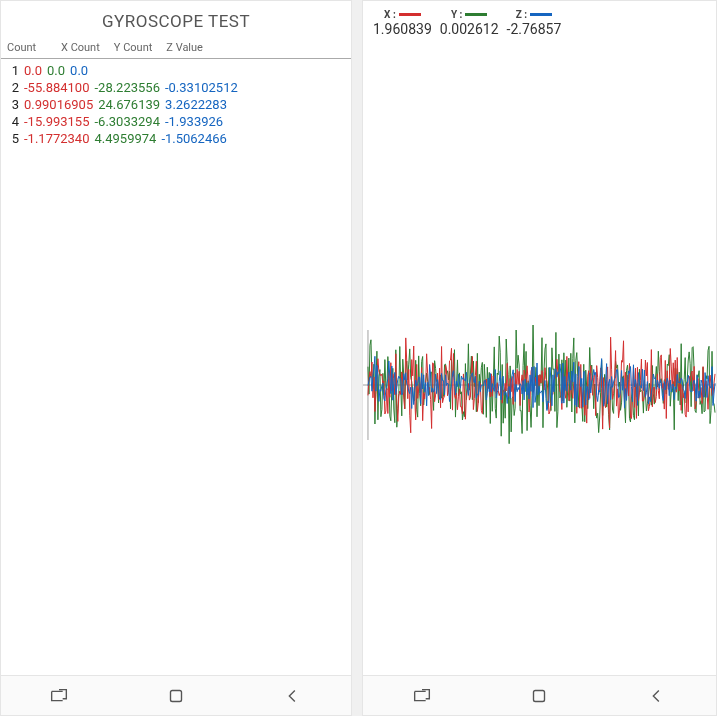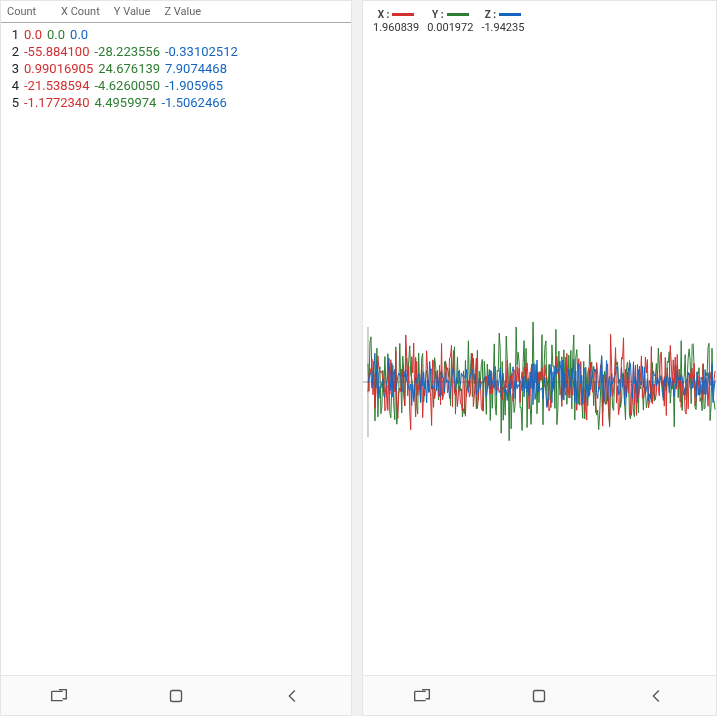--- a/index.html
+++ b/index.html
@@ -70,21 +70,21 @@
       display: flex;
       flex-direction: column;
       align-items: center;
       gap: 1px;
     }
     .legend .lg-top { display: flex; align-items: center; gap: 3px; }
     .legend .letter { font-weight: bold; font-size: 10px; }
     .legend .swatch {
       width: 22px; height: 3px; display: inline-block;
     }
-    .legend .val { font-size: 11px; color: #333; }
+    .legend .val { font-size: 14px; color: #333; }
     .sw-x { background: #d32f2f; }
     .sw-y { background: #2e7d32; }
     .sw-z { background: #1565c0; }
 
     .chart-area {
       flex: 1;
       position: relative;
     }
     .chart-svg {
       position: absolute;
@@ -110,50 +110,51 @@
       width: 22px; height: 22px;
       stroke: #555; fill: none; stroke-width: 1.5;
     }
     .screen-body { flex: 1; overflow: hidden; position: relative; }
   </style>
 </head>
 <body>
 
 <div class="screen left-screen">
   <div class="screen-body">
+    <div class="title">GYROSCOPE TEST</div>
     <div class="header-row">
       <span>Count</span>
       <span>X Count</span>
-      <span>Y Value</span>
+      <span>Y Count</span>
       <span>Z Value</span>
     </div>
     <div class="table-body" id="table-body">
         <div class="data-row">
           <span class="cnt">1</span>
           <span class="xv">0.0</span>
           <span class="yv">0.0</span>
           <span class="zv">0.0</span>
         </div>
         <div class="data-row">
           <span class="cnt">2</span>
           <span class="xv">-55.884100</span>
           <span class="yv">-28.223556</span>
           <span class="zv">-0.33102512</span>
         </div>
         <div class="data-row">
           <span class="cnt">3</span>
           <span class="xv">0.99016905</span>
           <span class="yv">24.676139</span>
-          <span class="zv">7.9074468</span>
+          <span class="zv">3.2622283</span>
         </div>
         <div class="data-row">
           <span class="cnt">4</span>
-          <span class="xv">-21.538594</span>
-          <span class="yv">-4.6260050</span>
-          <span class="zv">-1.905965</span>
+          <span class="xv">-15.993155</span>
+          <span class="yv">-6.3033294</span>
+          <span class="zv">-1.933926</span>
         </div>
         <div class="data-row">
           <span class="cnt">5</span>
           <span class="xv">-1.1772340</span>
           <span class="yv">4.4959974</span>
           <span class="zv">-1.5062466</span>
         </div>
       </div>
   </div>
   <div class="navbar">
@@ -177,28 +178,28 @@
           <span class="letter">X :</span>
           <span class="swatch sw-x"></span>
         </div>
         <span class="val">1.960839</span>
       </div>
       <div class="lg">
         <div class="lg-top">
           <span class="letter">Y :</span>
           <span class="swatch sw-y"></span>
         </div>
-        <span class="val">0.001972</span>
+        <span class="val">0.002612</span>
       </div>
       <div class="lg">
         <div class="lg-top">
           <span class="letter">Z :</span>
           <span class="swatch sw-z"></span>
         </div>
-        <span class="val">-1.94235</span>
+        <span class="val">-2.76857</span>
       </div>
     </div>
 
     <div class="chart-area">
       <svg class="chart-svg" id="chart-svg" viewBox="0 0 355 120" preserveAspectRatio="none">
         <line x1="0" y1="60" x2="355" y2="60" stroke="#888" stroke-width="0.8"></line>
         <line x1="5" y1="5" x2="5" y2="115" stroke="#888" stroke-width="0.8"></line>
         <polyline id="line-y" fill="none" stroke="#2e7d32" stroke-width="1" points="5,41.7 6,69.1 7,20.2 8,14.8 9,52.7 10,63.6 11,39.2 12,99.0 13,56.2 14,26.2 15,94.8 16,51.9 17,44.6 18,91.7 19,84.4 20,48.4 21,69.8 22,34.6 23,62.2 24,64.7 25,31.6 26,50.7 27,91.2 28,95.8 29,63.3 30,43.3 31,84.0 32,97.7 33,24.8 34,102.2 35,83.5 36,68.7 37,21.5 38,62.0 39,90.9 40,34.2 41,50.4 42,83.8 43,45.0 44,36.1 45,55.0 46,39.1 47,23.9 48,52.7 49,56.5 50,65.0 51,76.2 52,75.2 53,35.3 54,84.8 55,92.1 56,30.9 57,68.7 58,80.8 59,36.4 60,31.5 61,80.0 62,68.4 63,57.3 64,48.0 65,56.1 66,61.1 67,69.6 68,47.1 69,47.1 70,67.0 71,85.4 72,35.7 73,43.5 74,56.6 75,56.7 76,78.0 77,51.8 78,49.9 79,73.0 80,72.9 81,71.6 82,39.7 83,39.1 84,48.5 85,45.8 86,55.0 87,46.2 88,83.8 89,34.2 90,51.7 91,51.0 92,24.7 93,92.1 94,60.3 95,34.9 96,71.2 97,47.9 98,69.1 99,66.8 100,95.0 101,86.7 102,91.7 103,38.6 104,74.6 105,62.7 106,18.8 107,65.2 108,49.2 109,31.1 110,74.7 111,36.1 112,61.7 113,51.4 114,86.8 115,28.3 116,77.6 117,49.3 118,61.4 119,42.7 120,37.4 121,89.3 122,39.3 123,57.5 124,92.4 125,42.2 126,63.5 127,47.4 128,98.5 129,53.1 130,86.3 131,59.0 132,21.9 133,83.3 134,93.1 135,48.0 136,49.6 137,11.1 138,27.2 139,111.2 140,39.5 141,98.2 142,65.8 143,93.2 144,14.0 145,36.3 146,49.6 147,118.7 148,40.9 149,106.9 150,73.3 151,71.6 152,90.5 153,83.2 154,5.0 155,43.4 156,30.2 157,40.0 158,85.8 159,85.5 160,108.5 161,40.7 162,18.6 163,66.7 164,26.4 165,105.6 166,55.7 167,60.3 168,80.7 169,102.4 170,70.8 171,-5.5 172,53.2 173,60.7 174,42.3 175,91.8 176,50.8 177,80.7 178,49.7 179,58.6 180,12.7 181,102.7 182,46.6 183,24.1 184,18.9 185,84.2 186,81.1 187,42.6 188,62.0 189,85.6 190,22.8 191,44.5 192,43.9 193,86.4 194,7.4 195,102.6 196,86.8 197,29.1 198,72.9 199,70.1 200,34.8 201,76.0 202,27.8 203,66.2 204,35.1 205,82.3 206,61.9 207,33.1 208,76.1 209,28.3 210,87.0 211,33.3 212,12.9 213,97.9 214,35.4 215,27.6 216,51.5 217,82.2 218,69.6 219,57.8 220,78.6 221,96.4 222,39.3 223,96.8 224,45.1 225,62.4 226,83.7 227,63.9 228,22.5 229,50.4 230,40.0 231,54.3 232,83.7 233,59.0 234,81.2 235,93.1 236,88.2 237,107.6 238,92.0 239,67.2 240,35.1 241,90.5 242,66.8 243,49.4 244,60.5 245,81.9 246,70.4 247,89.4 248,104.9 249,61.8 250,60.9 251,85.2 252,88.4 253,60.3 254,36.1 255,43.2 256,39.9 257,61.5 258,57.0 259,85.3 260,77.9 261,51.8 262,50.9 263,78.6 264,97.9 265,45.4 266,40.1 267,54.7 268,93.4 269,97.0 270,71.9 271,64.3 272,90.4 273,94.7 274,58.3 275,72.1 276,58.4 277,90.9 278,44.2 279,66.8 280,65.7 281,66.5 282,88.1 283,55.3 284,69.0 285,85.9 286,78.4 287,72.1 288,58.3 289,66.2 290,80.2 291,40.5 292,68.9 293,79.1 294,55.6 295,41.5 296,62.0 297,26.2 298,46.4 299,57.8 300,53.7 301,63.2 302,78.4 303,54.9 304,54.5 305,69.1 306,39.1 307,40.5 308,29.7 309,81.2 310,66.6 311,67.1 312,56.5 313,104.8 314,43.3 315,66.3 316,43.5 317,75.6 318,47.1 319,79.9 320,18.7 321,88.4 322,63.2 323,54.6 324,32.6 325,77.9 326,57.3 327,36.0 328,26.9 329,38.7 330,81.7 331,22.7 332,21.7 333,44.9 334,86.0 335,87.6 336,49.7 337,52.5 338,45.7 339,79.4 340,75.7 341,88.7 342,42.3 343,86.9 344,86.0 345,50.6 346,53.9 347,25.4 348,21.3 349,98.6 350,85.6 351,26.3 352,77.9 353,78.5 354,87.6"></polyline>
         <polyline id="line-x" fill="none" stroke="#d32f2f" stroke-width="1" points="5,70.4 6,53.6 7,46.6 8,52.5 9,37.0 10,72.8 11,51.9 12,86.5 13,69.5 14,49.3 15,33.7 16,46.8 17,48.8 18,50.8 19,49.1 20,59.3 21,55.9 22,89.0 23,86.0 24,63.5 25,88.5 26,47.1 27,72.3 28,37.7 29,66.0 30,48.7 31,53.6 32,69.7 33,28.8 34,79.0 35,96.4 36,71.1 37,66.0 38,69.5 39,46.9 40,56.5 41,74.2 42,83.8 43,12.9 44,37.1 45,73.7 46,44.4 47,90.2 48,107.8 49,34.6 50,50.9 51,21.0 52,73.2 53,94.9 54,39.4 55,73.4 56,64.0 57,57.7 58,67.4 59,42.5 60,95.7 61,67.8 62,73.9 63,60.4 64,28.8 65,48.2 66,64.7 67,62.4 68,74.5 69,103.5 70,37.8 71,38.8 72,76.7 73,70.1 74,61.6 75,48.1 76,74.7 77,43.1 78,82.8 79,21.5 80,77.7 81,73.0 82,71.6 83,40.0 84,45.0 85,70.8 86,67.3 87,35.9 88,35.0 89,23.3 90,85.1 91,28.5 92,70.2 93,73.7 94,68.0 95,84.7 96,71.7 97,63.7 98,81.8 99,81.7 100,88.9 101,48.9 102,67.2 103,94.2 104,69.6 105,64.4 106,58.5 107,75.1 108,72.2 109,45.0 110,31.4 111,84.6 112,73.5 113,50.7 114,36.2 115,86.5 116,77.0 117,57.2 118,58.1 119,85.5 120,88.6 121,62.8 122,55.6 123,57.5 124,54.0 125,65.1 126,61.3 127,62.8 128,72.0 129,48.8 130,71.3 131,50.9 132,58.1 133,59.8 134,68.5 135,57.7 136,65.5 137,70.6 138,67.6 139,61.2 140,78.2 141,64.8 142,67.3 143,58.2 144,66.0 145,38.4 146,71.4 147,68.6 148,53.5 149,66.7 150,51.4 151,79.4 152,48.2 153,48.7 154,64.8 155,44.3 156,59.5 157,46.3 158,80.6 159,58.0 160,49.8 161,64.0 162,45.2 163,49.6 164,57.6 165,40.8 166,55.7 167,87.0 168,75.1 169,46.3 170,42.3 171,67.3 172,64.6 173,52.0 174,59.0 175,63.9 176,50.0 177,60.6 178,49.7 179,58.0 180,45.7 181,56.4 182,65.0 183,42.7 184,53.8 185,56.0 186,65.9 187,89.0 188,86.2 189,76.4 190,68.5 191,69.4 192,54.6 193,53.7 194,52.1 195,34.3 196,48.8 197,53.3 198,66.4 199,67.6 200,84.5 201,48.0 202,52.9 203,68.9 204,73.3 205,31.4 206,56.3 207,75.7 208,72.2 209,55.6 210,66.4 211,73.4 212,57.0 213,57.2 214,59.4 215,88.3 216,60.2 217,36.7 218,83.2 219,39.4 220,83.3 221,70.0 222,65.5 223,90.3 224,74.8 225,98.1 226,51.2 227,45.7 228,73.4 229,40.7 230,60.8 231,70.3 232,52.7 233,47.6 234,90.6 235,40.6 236,52.7 237,69.5 238,56.8 239,42.9 240,63.5 241,104.1 242,52.6 243,79.3 244,82.7 245,54.2 246,41.9 247,83.3 248,102.9 249,12.2 250,44.2 251,74.3 252,68.8 253,53.7 254,25.6 255,81.1 256,63.9 257,92.8 258,85.2 259,65.7 260,35.5 261,37.2 262,15.8 263,76.1 264,47.2 265,72.3 266,50.3 267,70.8 268,38.5 269,92.2 270,93.5 271,73.6 272,42.0 273,82.4 274,43.2 275,93.4 276,42.3 277,75.5 278,67.9 279,55.5 280,34.0 281,76.0 282,76.0 283,71.0 284,35.0 285,51.0 286,37.5 287,85.8 288,81.5 289,72.0 290,24.6 291,81.9 292,62.5 293,62.1 294,77.6 295,71.5 296,48.9 297,65.6 298,73.8 299,32.6 300,29.9 301,63.4 302,58.4 303,84.1 304,35.4 305,93.5 306,45.7 307,64.2 308,64.3 309,23.5 310,41.1 311,63.3 312,37.8 313,61.3 314,35.1 315,67.2 316,32.5 317,61.0 318,65.9 319,53.1 320,85.4 321,59.8 322,72.9 323,67.9 324,89.4 325,92.1 326,56.8 327,86.9 328,51.2 329,56.4 330,49.2 331,46.0 332,65.9 333,41.4 334,83.9 335,78.5 336,59.2 337,53.4 338,73.2 339,69.8 340,62.5 341,78.5 342,41.6 343,72.0 344,62.2 345,55.9 346,67.7 347,84.3 348,62.3 349,50.1 350,59.9 351,70.5 352,69.2 353,58.3 354,48.9"></polyline>
         <polyline id="line-z" fill="none" stroke="#1565c0" stroke-width="1" points="5,60.6 6,55.8 7,52.0 8,51.5 9,66.2 10,49.7 11,43.1 12,31.3 13,66.1 14,40.2 15,49.7 16,76.4 17,64.7 18,66.2 19,60.5 20,58.0 21,73.7 22,75.9 23,64.4 24,59.4 25,53.5 26,36.0 27,51.7 28,68.6 29,41.0 30,75.2 31,58.8 32,47.4 33,69.6 34,62.2 35,54.3 36,51.2 37,53.4 38,53.6 39,70.0 40,68.0 41,48.7 42,55.1 43,47.7 44,59.4 45,60.6 46,66.3 47,68.7 48,62.2 49,83.5 50,62.3 51,79.6 52,65.6 53,55.2 54,61.2 55,58.3 56,52.0 57,52.4 58,79.2 59,48.2 60,64.0 61,49.8 62,66.8 63,57.6 64,80.9 65,57.4 66,70.6 67,39.5 68,50.3 69,67.2 70,63.1 71,67.2 72,65.2 73,49.1 74,68.6 75,54.6 76,63.6 77,74.2 78,74.8 79,48.4 80,55.5 81,55.7 82,69.9 83,49.8 84,60.4 85,58.0 86,59.7 87,76.5 88,66.6 89,59.7 90,48.9 91,45.7 92,55.4 93,69.8 94,56.0 95,61.5 96,49.3 97,58.0 98,63.2 99,51.0 100,54.3 101,52.8 102,54.9 103,56.1 104,47.3 105,62.6 106,70.4 107,60.0 108,52.8 109,50.5 110,47.8 111,55.3 112,57.8 113,51.5 114,73.2 115,69.1 116,69.5 117,56.1 118,66.7 119,60.3 120,59.9 121,60.9 122,56.1 123,54.9 124,74.8 125,68.3 126,53.0 127,66.7 128,48.5 129,67.1 130,58.6 131,62.9 132,66.3 133,44.5 134,73.0 135,67.1 136,65.0 137,56.8 138,45.8 139,74.8 140,53.7 141,51.3 142,70.3 143,67.3 144,67.5 145,78.5 146,63.2 147,61.4 148,73.7 149,57.1 150,49.9 151,44.8 152,57.9 153,76.6 154,59.4 155,66.7 156,62.4 157,64.9 158,58.7 159,60.3 160,69.0 161,55.6 162,74.9 163,54.2 164,59.9 165,70.2 166,57.6 167,73.9 168,49.9 169,66.4 170,42.0 171,82.6 172,41.5 173,77.4 174,70.1 175,38.0 176,70.0 177,61.4 178,68.2 179,67.2 180,65.7 181,76.8 182,62.7 183,55.4 184,73.4 185,85.5 186,76.0 187,77.7 188,42.3 189,54.1 190,80.8 191,49.8 192,66.8 193,43.8 194,44.2 195,52.2 196,46.8 197,48.7 198,38.9 199,48.1 200,78.3 201,38.1 202,78.1 203,51.4 204,65.2 205,66.1 206,56.5 207,47.0 208,55.9 209,65.2 210,46.0 211,57.1 212,37.2 213,80.2 214,48.9 215,82.0 216,64.2 217,41.4 218,42.7 219,61.6 220,53.4 221,82.2 222,46.7 223,46.6 224,80.1 225,61.3 226,62.1 227,74.9 228,47.8 229,68.0 230,56.1 231,53.9 232,44.5 233,50.1 234,47.4 235,70.7 236,76.5 237,65.2 238,67.2 239,47.5 240,33.6 241,61.1 242,81.2 243,73.2 244,56.1 245,38.6 246,78.9 247,58.1 248,54.3 249,74.6 250,51.5 251,62.4 252,57.1 253,53.7 254,52.8 255,44.7 256,44.7 257,72.7 258,71.8 259,66.4 260,45.5 261,65.2 262,52.9 263,83.1 264,63.6 265,75.4 266,59.1 267,45.9 268,48.3 269,41.5 270,61.5 271,76.8 272,39.8 273,61.9 274,54.5 275,61.5 276,80.4 277,47.6 278,59.3 279,61.4 280,63.2 281,44.1 282,65.7 283,45.0 284,71.9 285,67.8 286,56.5 287,79.1 288,71.9 289,76.6 290,67.8 291,62.3 292,49.0 293,53.6 294,52.8 295,64.3 296,55.1 297,58.4 298,63.3 299,54.6 300,57.4 301,70.4 302,75.6 303,56.6 304,64.8 305,58.5 306,53.3 307,57.7 308,70.7 309,55.1 310,67.0 311,59.5 312,59.4 313,74.6 314,61.9 315,64.3 316,49.4 317,57.7 318,56.7 319,58.4 320,53.0 321,55.1 322,64.7 323,65.5 324,73.4 325,57.9 326,58.1 327,50.2 328,54.0 329,66.1 330,66.5 331,66.6 332,57.6 333,55.3 334,59.8 335,76.2 336,50.3 337,73.1 338,65.9 339,72.6 340,55.0 341,58.1 342,70.1 343,72.3 344,47.6 345,58.3 346,72.5 347,50.7 348,60.4 349,61.1 350,63.2 351,41.6 352,80.5 353,68.1 354,58.2"></polyline>

